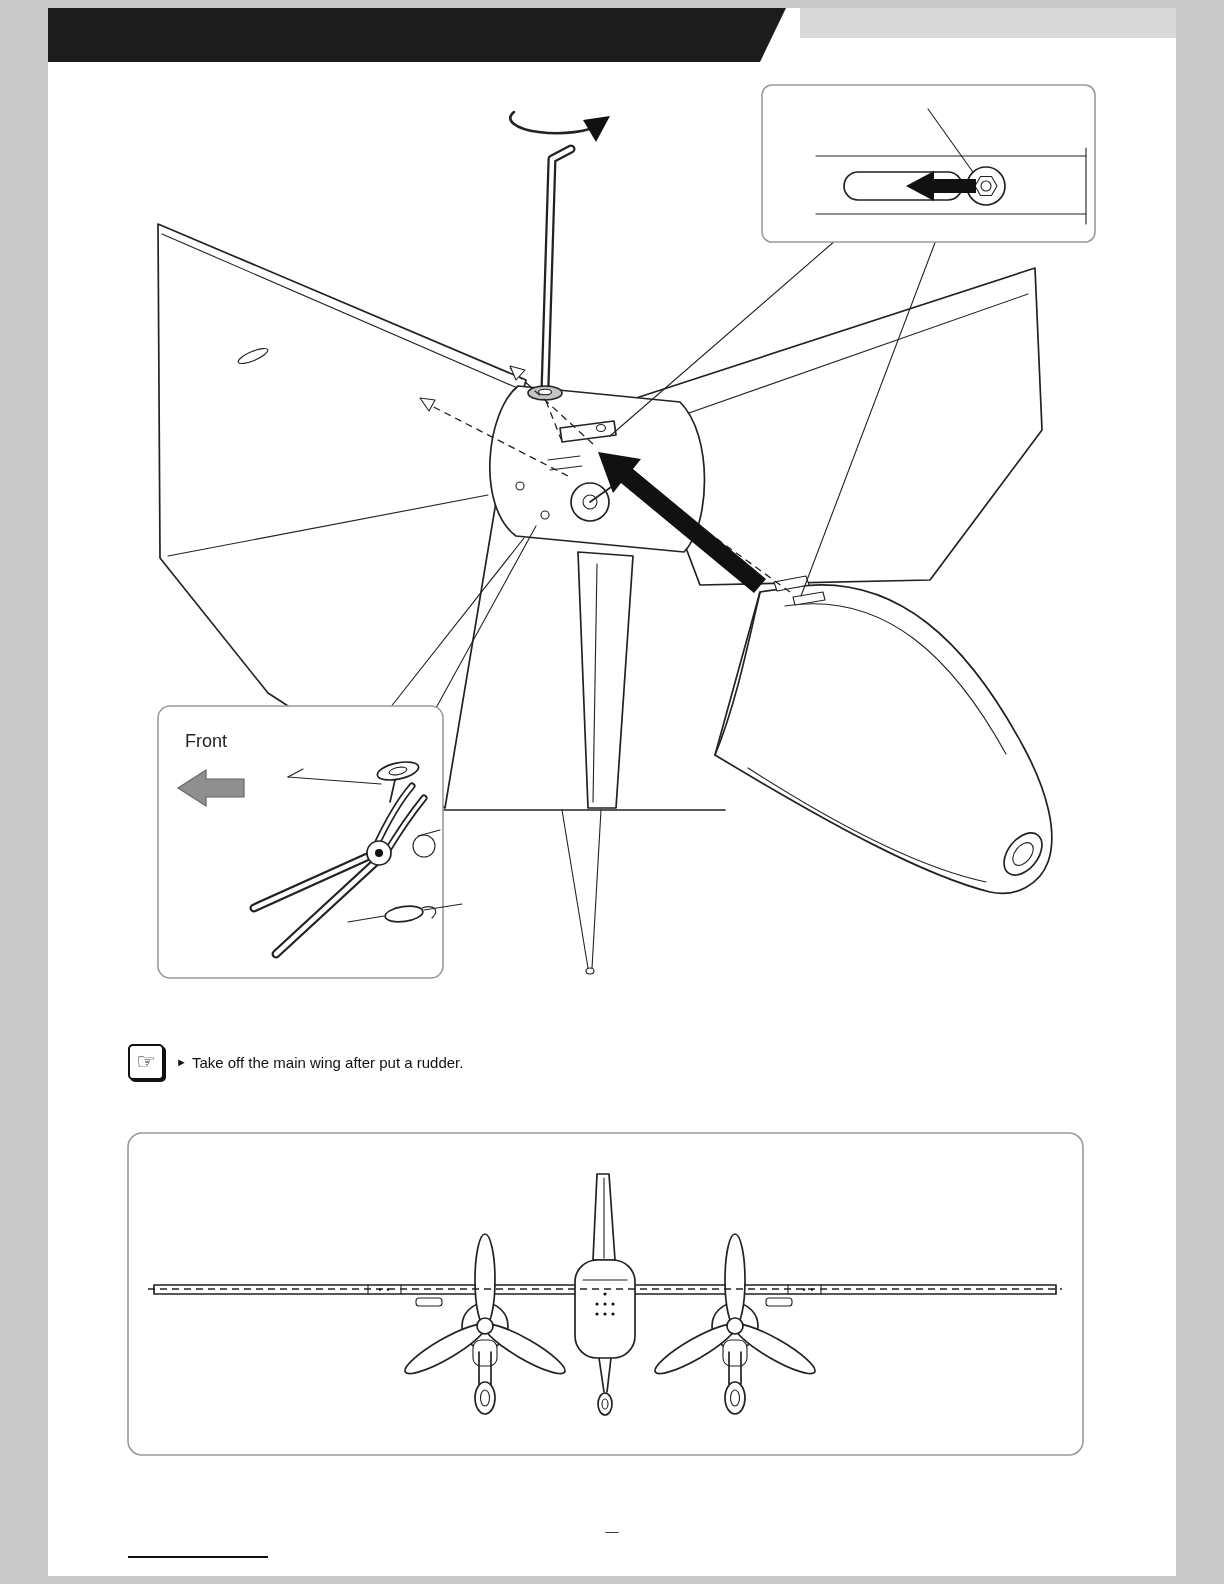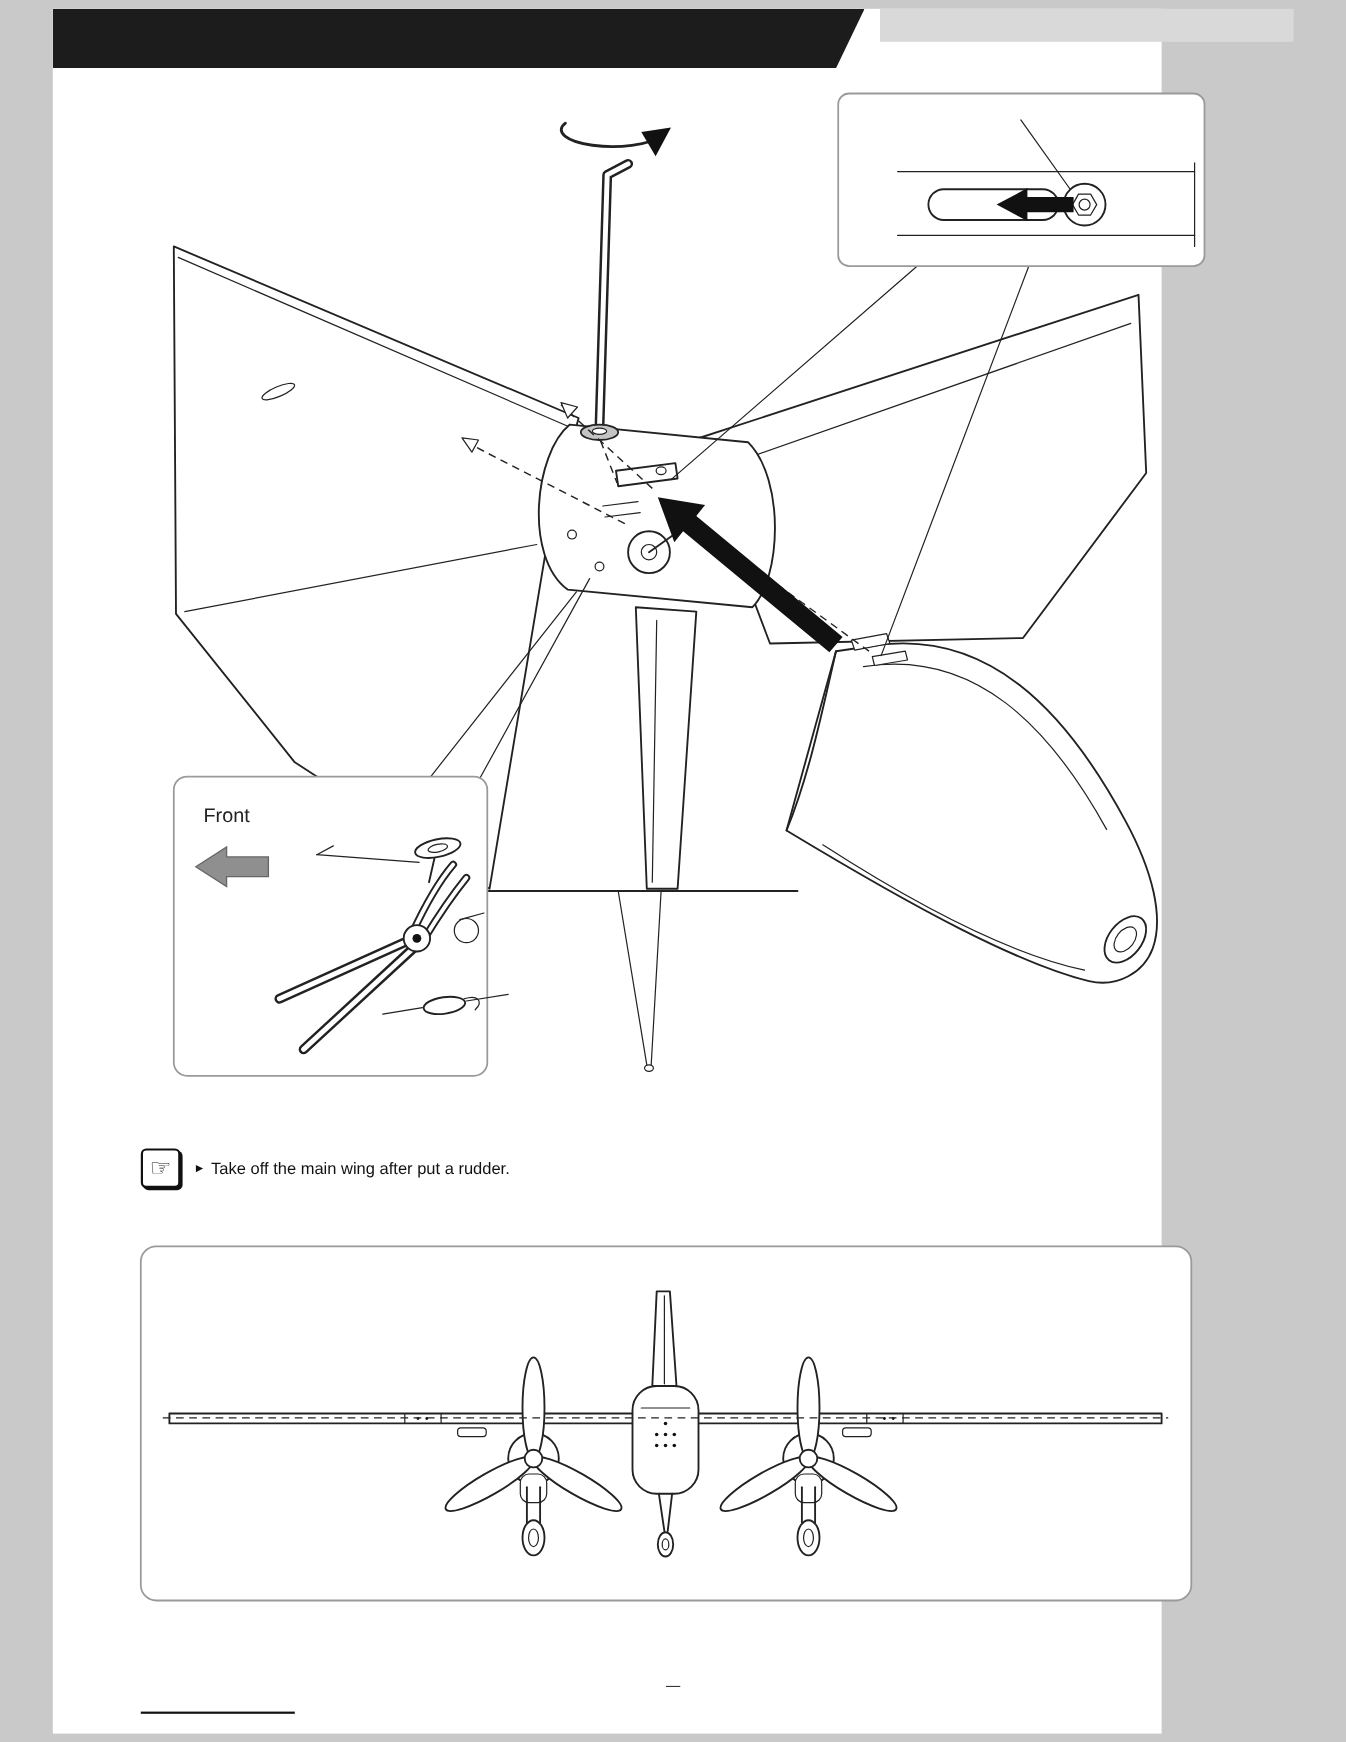--- a/index.html
+++ b/index.html
@@ -1,21 +1,21 @@
 <!DOCTYPE html>
 <html style="--line: #222222; --black: #111111; --box_border: #9a9a9a; --gray_arrow: #8f8f8f; --washer_gray: #c4c4c4; --surround: #c9c9c9; --page_bg: #ffffff; --header_black: #1c1c1c; --header_gray: #d9d9d9;"><head>
 <meta charset="utf-8">
 <style>
   html,body{margin:0;padding:0;}
   body{
     width:1224px;height:1584px;position:relative;overflow:hidden;
     background:var(--surround,#c9c9c9);
     font-family:"Liberation Sans", sans-serif;
   }
-  .page{position:absolute;left:48px;top:8px;width:1008px;height:1568px;background:var(--page_bg,#ffffff);}
+  .page{position:absolute;left:48px;top:8px;width:1128px;height:1568px;background:var(--page_bg,#ffffff);}
   .hdr-black{position:absolute;left:0;top:0;width:738px;height:54px;background:var(--header_black,#1c1c1c);
     clip-path:polygon(0 0,100% 0,calc(100% - 26px) 100%,0 100%);}
   .hdr-gray{position:absolute;left:752px;top:0;width:376px;height:30px;background:var(--header_gray,#d9d9d9);}
   svg.diagram{position:absolute;left:0;top:0;}
   .ln{stroke:var(--line,#222);fill:none;stroke-width:1.7;stroke-linecap:round;stroke-linejoin:round;}
   .lnf{stroke:var(--line,#222);fill:#fff;stroke-width:1.7;stroke-linejoin:round;}
   .thin{stroke-width:1.1;}
   .dash{stroke:var(--line,#222);fill:none;stroke-width:1.3;stroke-dasharray:7 5;}
   .fb{fill:var(--black,#111);stroke:none;}
   .box{stroke:var(--box_border,#9a9a9a);fill:#fff;stroke-width:1.6;}

